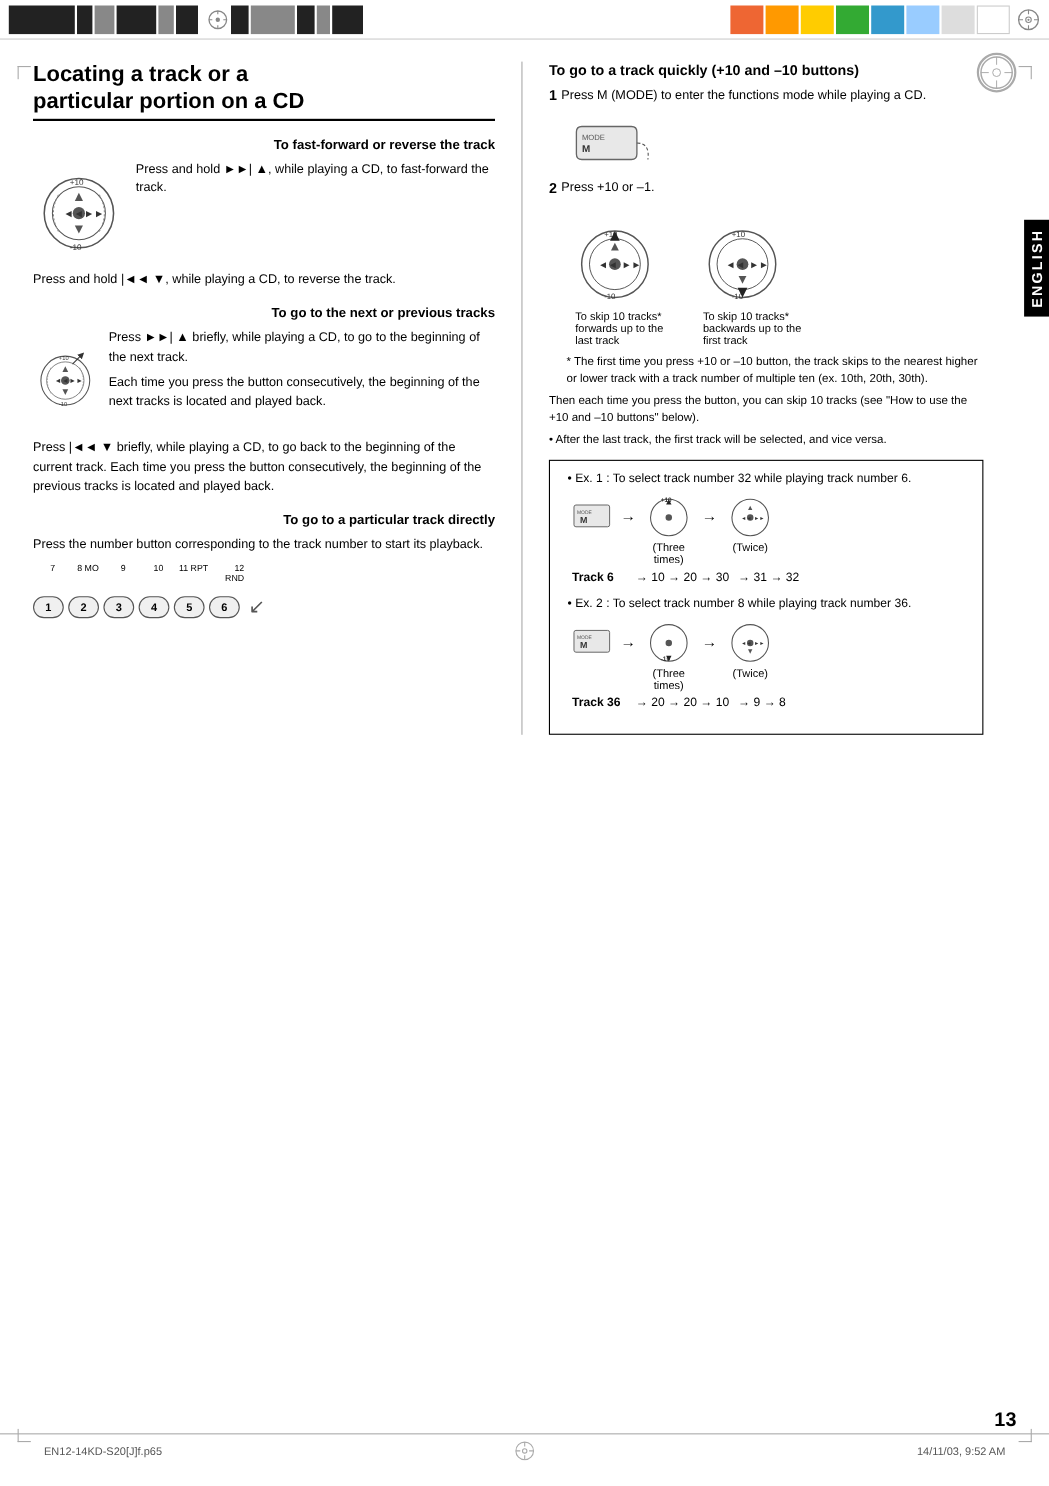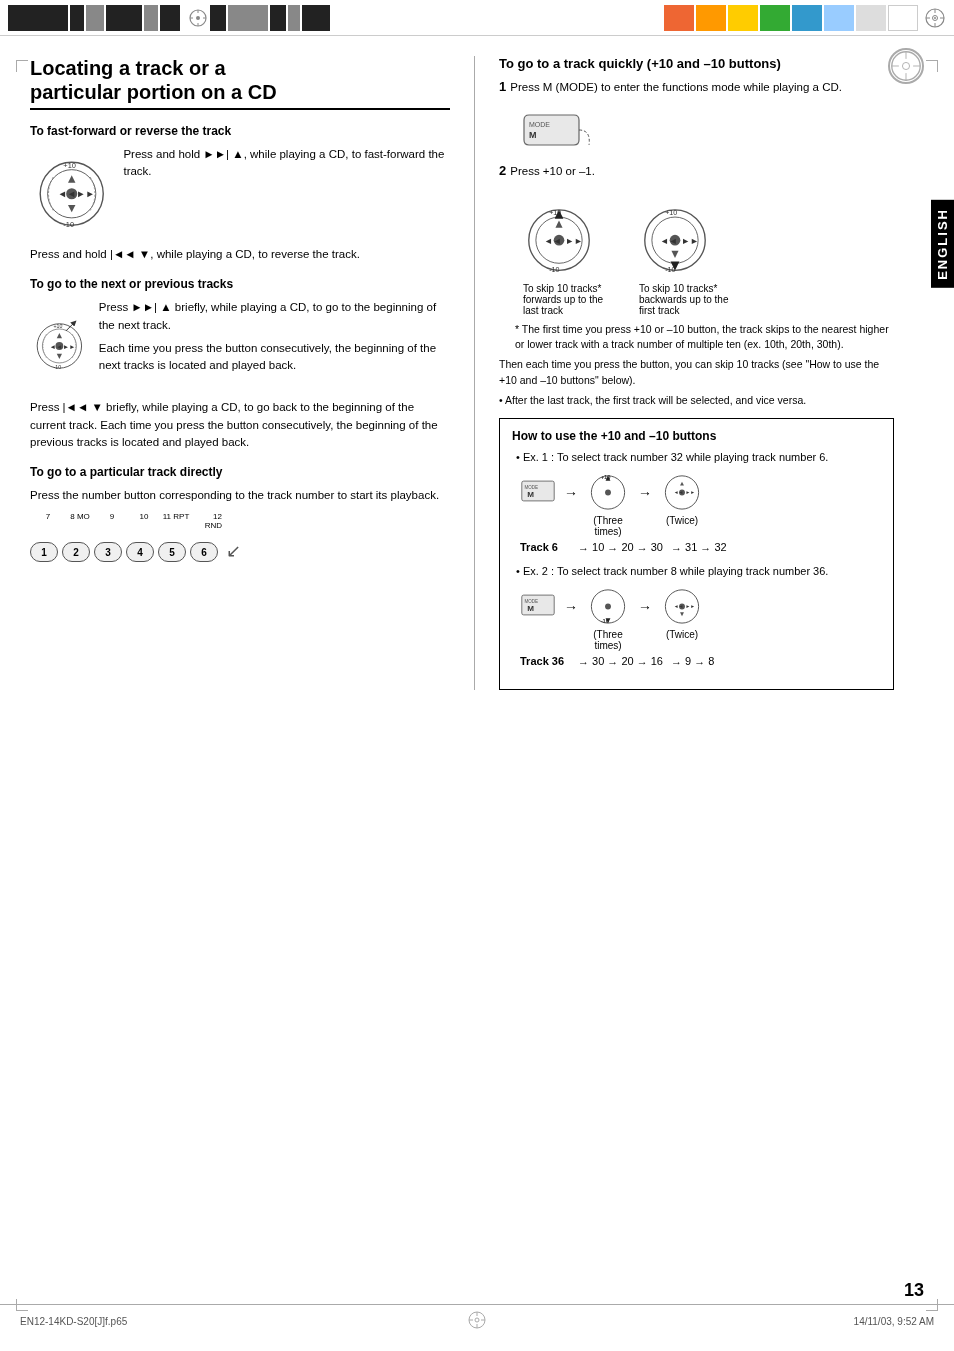--- a/index.html
+++ b/index.html
@@ -104,20 +104,21 @@
       padding-bottom: 4px;
       margin-bottom: 14px;
       line-height: 1.2;
     }
 
     .subsection-title {
       font-weight: bold;
       font-size: 12px;
       margin-bottom: 8px;
       margin-top: 12px;
+      text-align: right;
     }
 
     .right-subsection-title {
       font-weight: bold;
       font-size: 13px;
       margin-bottom: 8px;
     }
 
     .body-text {
       font-size: 11.5px;
@@ -216,21 +217,21 @@
     }
 
     
     .footer {
       position: absolute;
       bottom: 20px;
       left: 0;
       right: 0;
       display: flex;
       align-items: center;
-      padding: 0 20px;
+      padding: 0 40px;
       font-size: 10px;
       color: #555;
       border-top: 1px solid #aaa;
       padding-top: 6px;
     }
     .footer-left { flex: 1; }
     .footer-right { flex: 1; text-align: right; }
 
     
     .corner-mark {
@@ -487,21 +488,20 @@
         </svg>
         <div style="font-size:10px; padding-left:4px; max-width:100px;">To skip 10 tracks* backwards up to the first track</div>
       </div>
     </div>
 
     <div class="note-text indent">* The first time you press +10 or –10 button, the track skips to the nearest higher or lower track with a track number of multiple ten (ex. 10th, 20th, 30th).</div>
     <div class="note-text" style="margin-top:4px;">Then each time you press the button, you can skip 10 tracks (see "How to use the +10 and –10 buttons" below).</div>
     <div class="note-text">• After the last track, the first track will be selected, and vice versa.</div>
 
     <div class="how-to-box">
-      <div class="how-to-title">How to use the +10 and –10 buttons</div>
 
       <div class="example-section">
         <div class="example-text">• Ex. 1 : To select track number 32 while playing track number 6.</div>
 
         <div style="display:flex; align-items:center; gap:8px; margin: 4px 0 2px 8px;">
 
           <svg width="36" height="24" viewBox="0 0 40 26">
             <path d="M2,4 Q2,2 4,2 L36,2 Q38,2 38,4 L38,22 Q38,24 36,24 L4,24 Q2,24 2,22 Z" fill="#e8e8e8" stroke="#666" stroke-width="1"></path>
             <text x="5" y="11" font-size="5" fill="#555">MODE</text>
             <text x="8" y="20" font-size="9" font-weight="bold" fill="#333">M</text>
@@ -571,21 +571,21 @@
         <div style="display:flex; gap:8px; margin-left:8px; font-size:10px; align-items:flex-start; margin-bottom:4px;">
           <div style="width:36px;"></div>
           <div style="width:14px;"></div>
           <div style="text-align:center; width:44px;">(Three times)</div>
           <div style="width:14px;"></div>
           <div style="text-align:center; width:44px;">(Twice)</div>
         </div>
 
         <div class="track-row" style="margin-left:8px;">
           <span class="track-label">Track 36</span>
-          <span class="arrow-right">→ 30 → 20 → 16</span>
+          <span class="arrow-right">→ 20 → 20 → 10</span>
           <span class="arrow-right">→ 9 → 8</span>
         </div>
       </div>
 
     </div>
 
   </div>
 </div>
 
 <div style="position:absolute; bottom:50px; right:30px; font-size:18px; font-weight:bold;">13</div>

